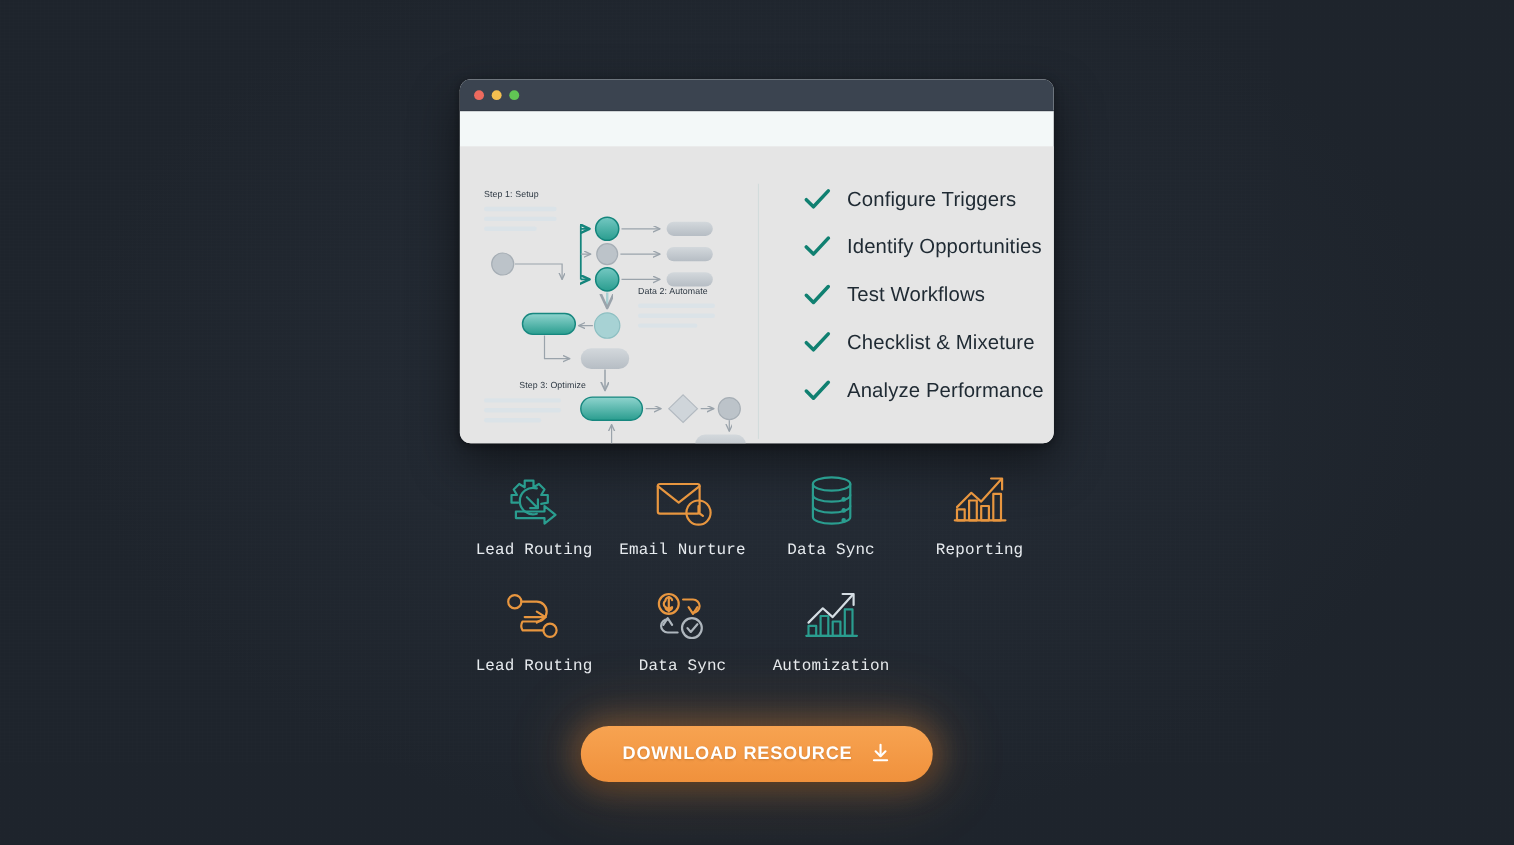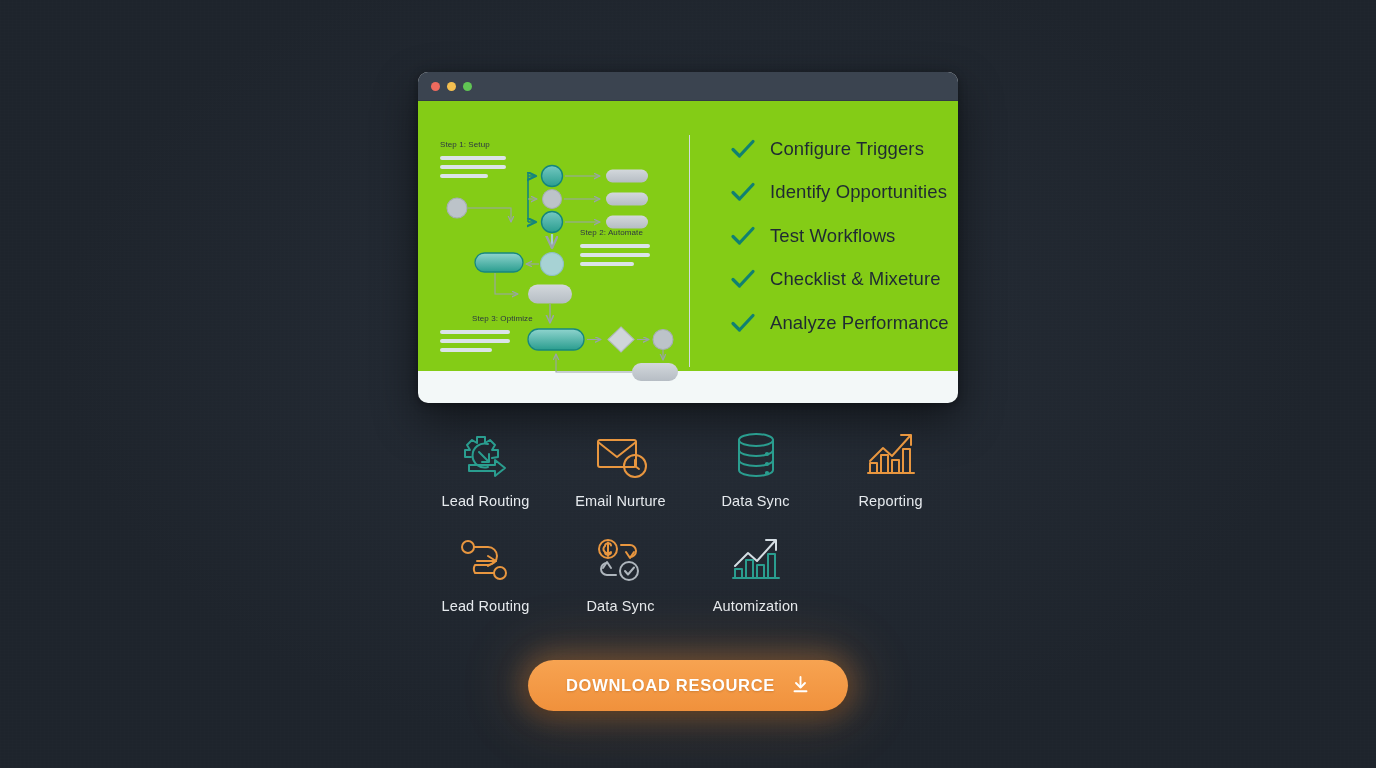--- a/index.html
+++ b/index.html
@@ -57,23 +57,24 @@
     gap: 7px;
     border-bottom: 1px solid #333b46;
   }
   .dot { width: 9px; height: 9px; border-radius: 50%; }
   .dot.red    { background: #ed6a5e; }
   .dot.yellow { background: #f4bf50; }
   .dot.green  { background: #61c554; }
 
   .card-body {
     position: relative;
-    height: 270px;
-    background: #84cc16;
-    display: flex;
+    height: 302px;
+    background: #e5e5e5;
+    display: flex;
+    margin-top: 32px;
   }
 
   .diagram-pane {
     position: relative;
     width: 272px;
     height: 100%;
   }
 
   .divider {
     position: absolute;
@@ -126,20 +127,21 @@
     top: 424px;
     width: 540px;
     display: grid;
     grid-template-columns: repeat(4, 1fr);
     row-gap: 20px;
   }
   .icon-cell {
     display: flex;
     flex-direction: column;
     align-items: center;
+    font-family: Liberation Mono, monospace;
   }
   .icon-art { height: 62px; display: flex; align-items: center; justify-content: center; }
   .icon-label {
     margin-top: 7px;
     font-size: 14.5px;
     color: #e6eaee;
     letter-spacing: .15px;
     white-space: nowrap;
   }
 
@@ -259,21 +261,21 @@
           <path d="M214,271 L138,271 L138,253" fill="none" stroke="#9aa3ab" stroke-width="1.1" marker-end="url(#ah)"></path>
         </svg>
 
         
         <div class="step-label" style="left:22px; top:39px;">Step 1: Setup</div>
         <div class="skel" style="left:22px; top:55px;  width:66px;"></div>
         <div class="skel" style="left:22px; top:64px;  width:66px;"></div>
         <div class="skel" style="left:22px; top:73px;  width:48px;"></div>
 
         
-        <div class="step-label" style="left:162px; top:127px;">Step 2: Automate</div>
+        <div class="step-label" style="left:162px; top:127px;">Data 2: Automate</div>
         <div class="skel" style="left:162px; top:143px; width:70px;"></div>
         <div class="skel" style="left:162px; top:152px; width:70px;"></div>
         <div class="skel" style="left:162px; top:161px; width:54px;"></div>
 
         
         <div class="step-label" style="left:22px; top:213px;padding-left:32px;">Step 3: Optimize</div>
         <div class="skel" style="left:22px; top:229px; width:70px;"></div>
         <div class="skel" style="left:22px; top:238px; width:70px;"></div>
         <div class="skel" style="left:22px; top:247px; width:52px;"></div>
       </div>

